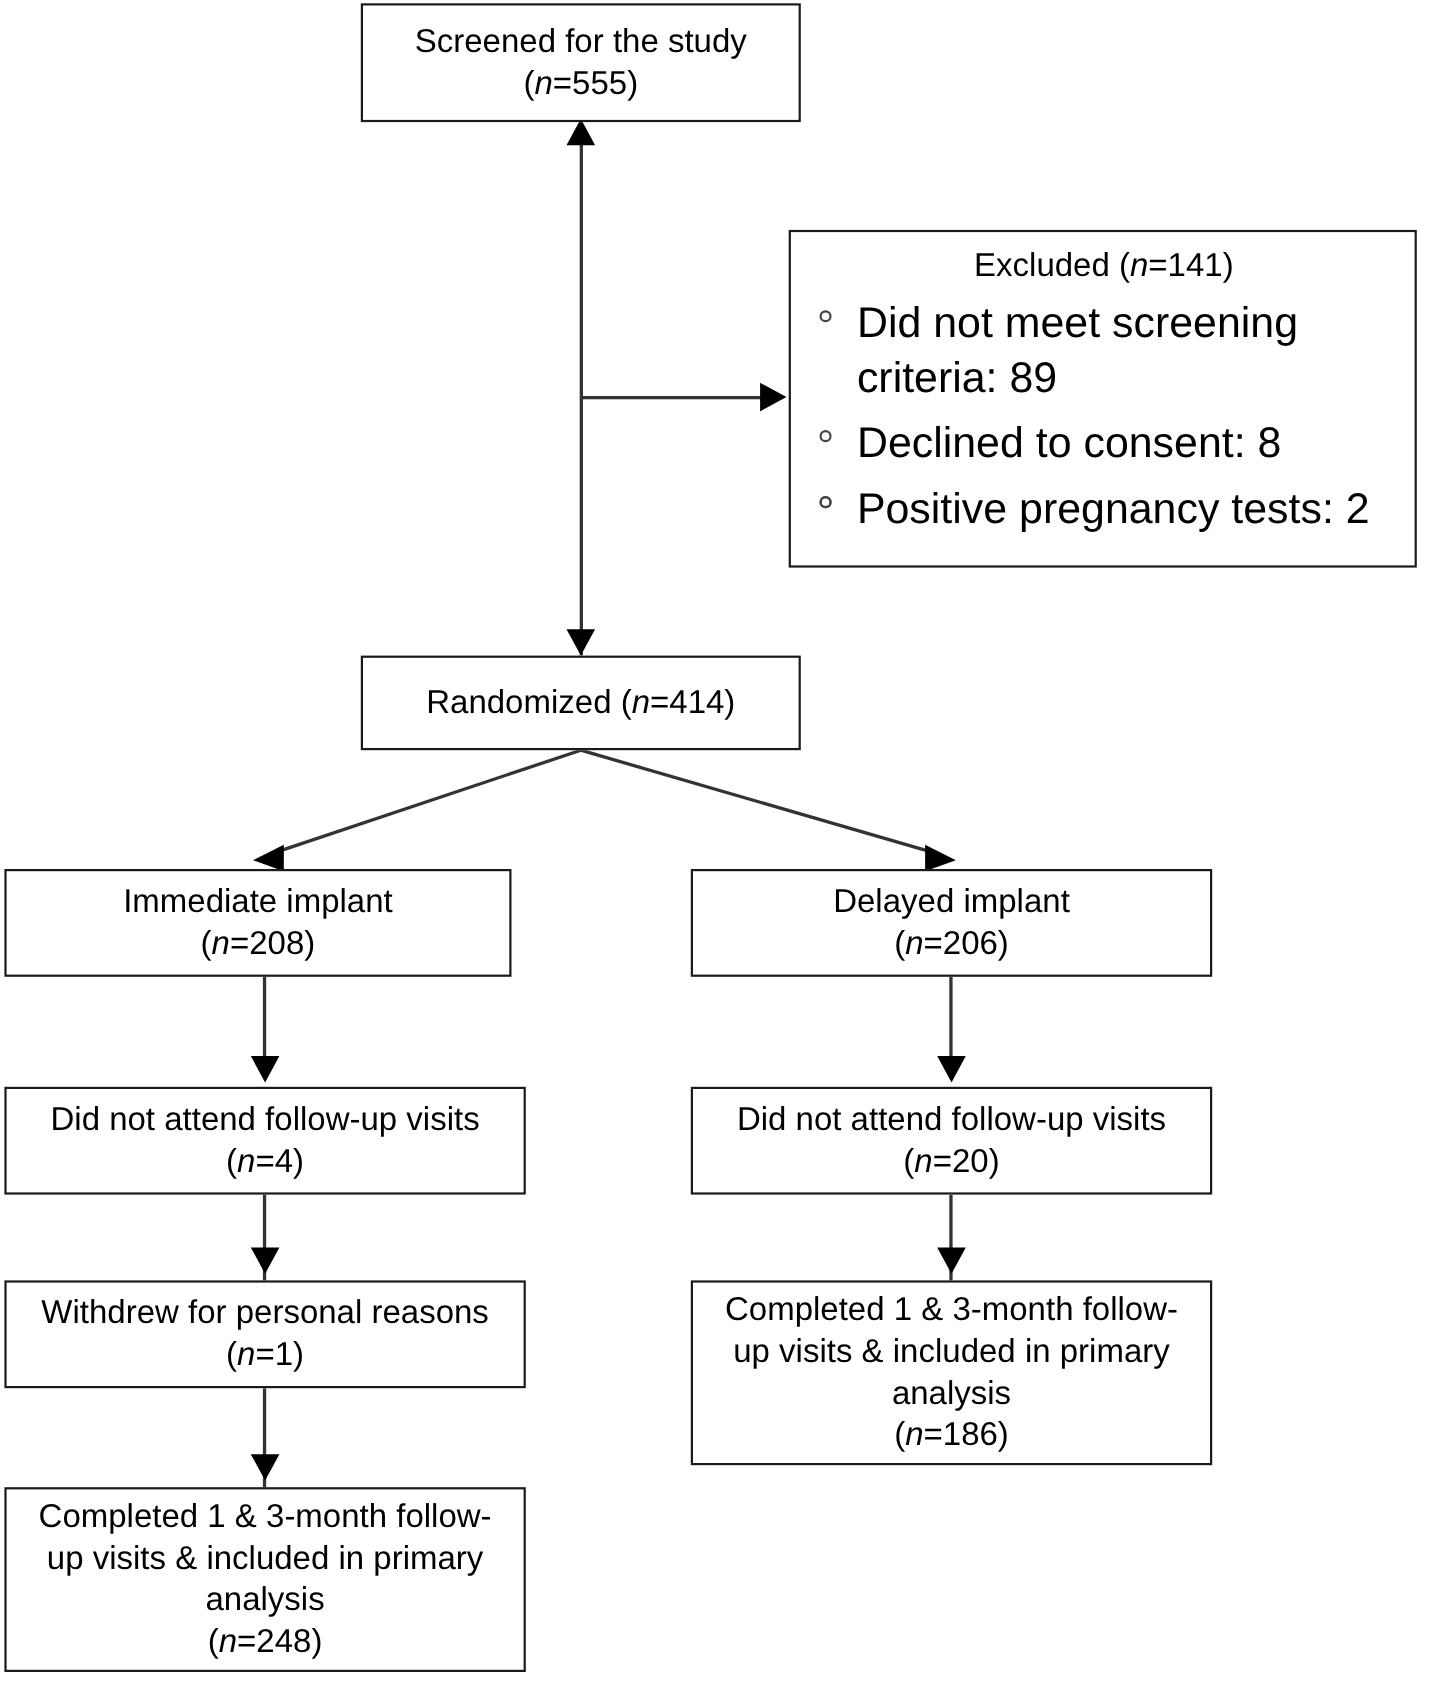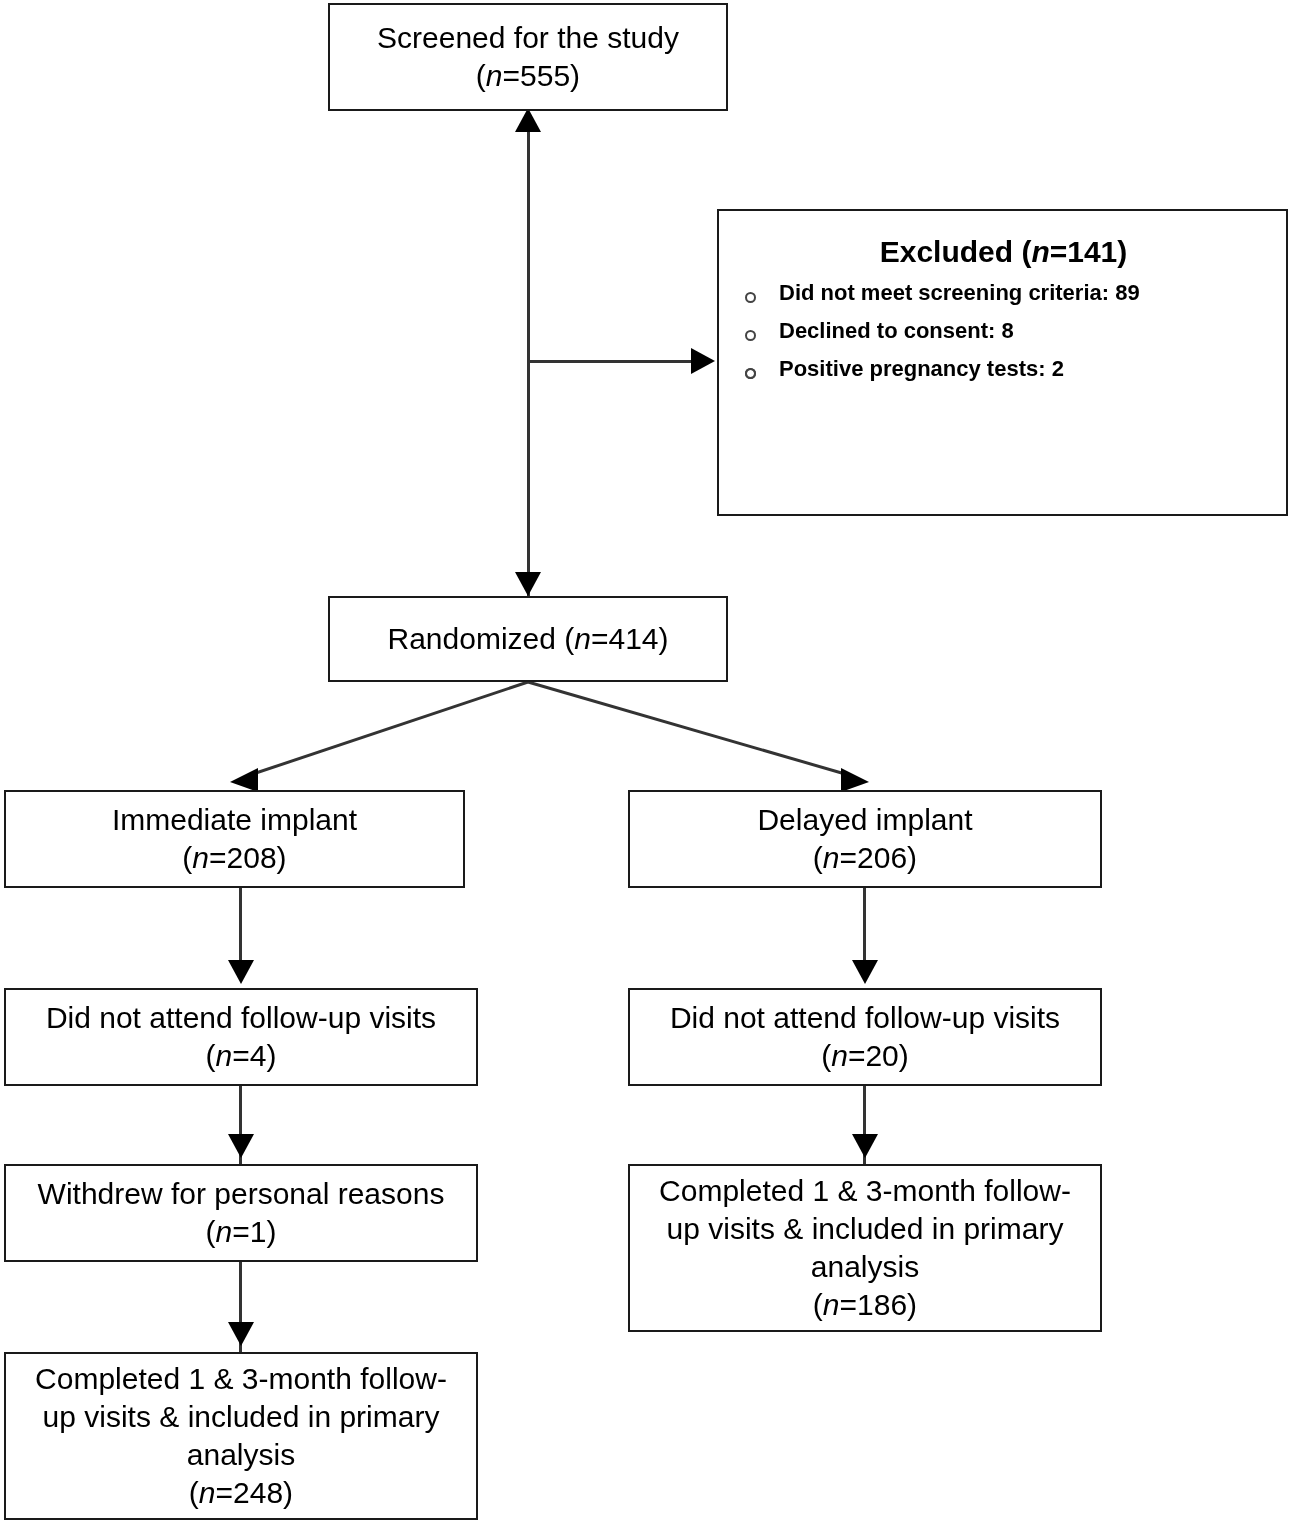--- a/index.html
+++ b/index.html
@@ -35,40 +35,39 @@
     line-height: 1.27;
     color: #000000;
     padding: 20px 8px;
   }
   .box .line { display: block; white-space: nowrap; }
 
   
   .box.exclusions {
     display: block;
     text-align: left;
-    padding: 20px 12px 10px 14px;
-    font-weight: bold;
+    padding: 10px 12px 10px 14px;
   }
   .box.exclusions .excl-title {
     display: block;
     text-align: center;
     font-size: 30px;
     margin: 2px 0 8px 0;
     white-space: nowrap;
   }
   ul.excl-list {
     list-style: none;
     margin: 0;
     padding: 0;
   }
   ul.excl-list li {
     position: relative;
     padding-left: 46px;
     margin: 0 0 10px 0;
-    font-size: 22px;
+    font-size: 39px;
     line-height: 1.27;
   }
   ul.excl-list li:last-child { margin-bottom: 2px; }
   ul.excl-list li .bullet-mark {
     position: absolute;
     left: 12px;
     top: 13px;
     width: 11px;
     height: 11px;
     border: 2px solid #444444;

